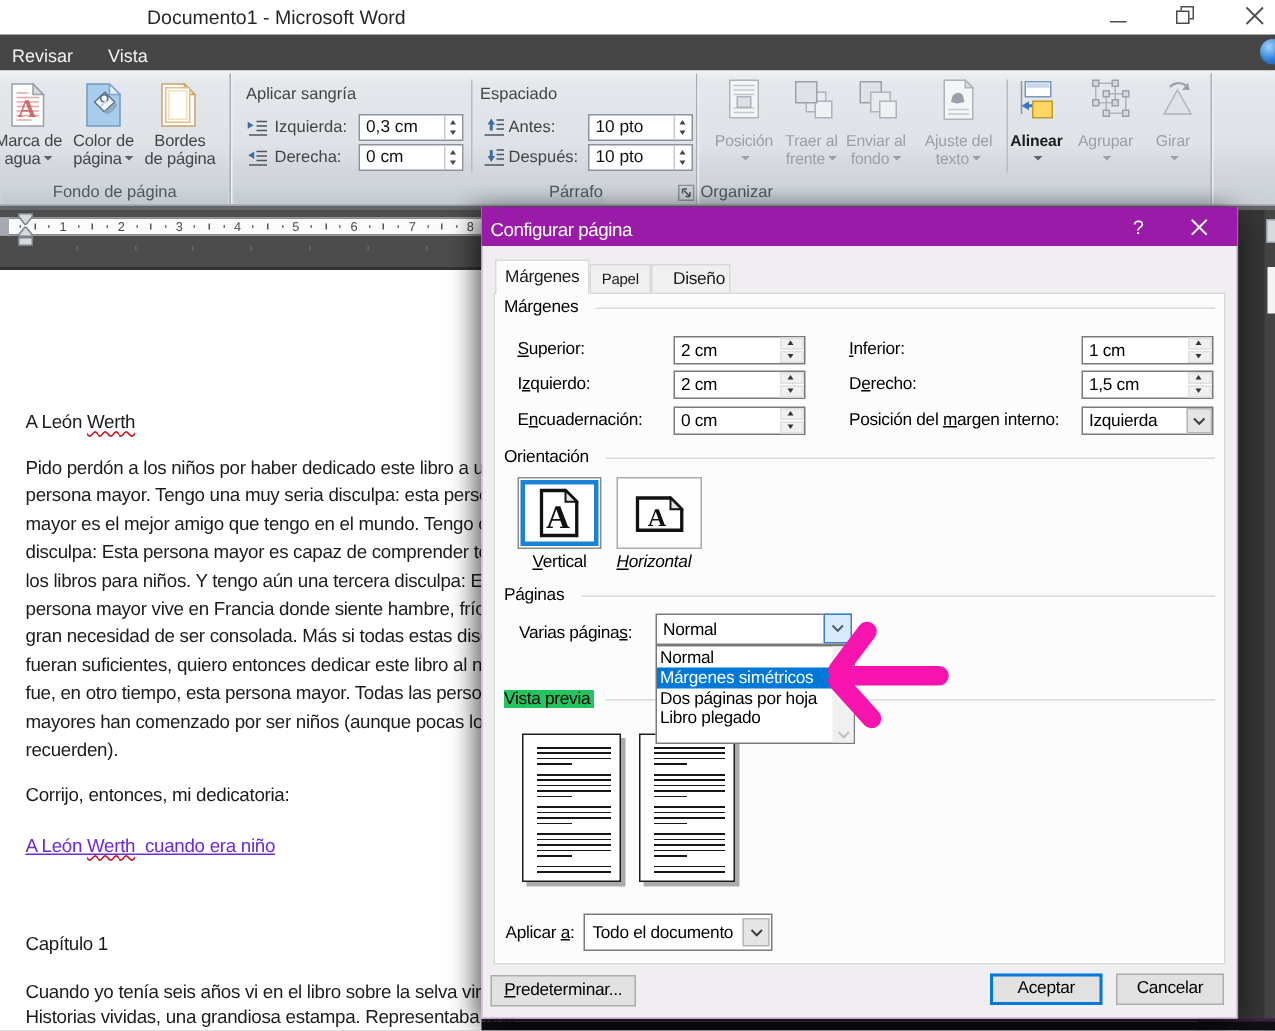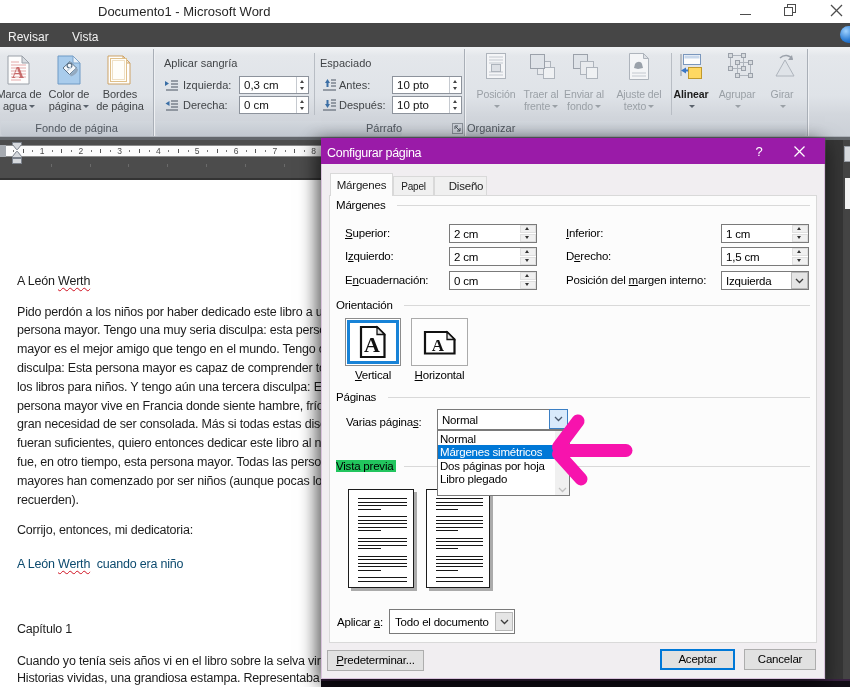--- a/index.html
+++ b/index.html
@@ -338,21 +338,21 @@
 <div class="a" style="left:17px;top:342.1px;font-size:12.5px;letter-spacing:-0.2px;color:#1c1c1c;white-space:nowrap;">mayor es el mejor amigo que tengo en el mundo. Tengo otra</div>
 <div class="a" style="left:17px;top:360.9px;font-size:12.5px;letter-spacing:-0.2px;color:#1c1c1c;white-space:nowrap;">disculpa: Esta persona mayor es capaz de comprender todo,</div>
 <div class="a" style="left:17px;top:379.7px;font-size:12.5px;letter-spacing:-0.2px;color:#1c1c1c;white-space:nowrap;">los libros para niños. Y tengo aún una tercera disculpa: Esta</div>
 <div class="a" style="left:17px;top:398.5px;font-size:12.5px;letter-spacing:-0.2px;color:#1c1c1c;white-space:nowrap;">persona mayor vive en Francia donde siente hambre, frío y</div>
 <div class="a" style="left:17px;top:417.3px;font-size:12.5px;letter-spacing:-0.2px;color:#1c1c1c;white-space:nowrap;">gran necesidad de ser consolada. Más si todas estas disculpas</div>
 <div class="a" style="left:17px;top:436.1px;font-size:12.5px;letter-spacing:-0.2px;color:#1c1c1c;white-space:nowrap;">fueran suficientes, quiero entonces dedicar este libro al niño</div>
 <div class="a" style="left:17px;top:454.9px;font-size:12.5px;letter-spacing:-0.2px;color:#1c1c1c;white-space:nowrap;">fue, en otro tiempo, esta persona mayor. Todas las personas</div>
 <div class="a" style="left:17px;top:473.7px;font-size:12.5px;letter-spacing:-0.2px;color:#1c1c1c;white-space:nowrap;">mayores han comenzado por ser niños (aunque pocas lo</div>
 <div class="a" style="left:17px;top:492.5px;font-size:12.5px;letter-spacing:-0.2px;color:#1c1c1c;white-space:nowrap;">recuerden).</div>
 <div class="a" style="left:17px;top:522.5px;font-size:12.5px;letter-spacing:-0.2px;color:#1c1c1c;white-space:nowrap;">Corrijo, entonces, mi dedicatoria:</div>
-<div class="a" style="left:17px;top:556.5px;font-size:12.5px;letter-spacing:-0.2px;color:#0c4a6e;white-space:nowrap;">A León <span style="text-decoration:underline;text-decoration-style:wavy;text-decoration-color:#cf1020;text-decoration-thickness:1px;text-underline-offset:2px;">Werth</span>&nbsp; cuando era niño</div>
+<div class="a" style="left:17px;top:556.5px;font-size:12.5px;letter-spacing:-0.2px;color:#6d28d9;white-space:nowrap;text-decoration:underline;">A León <span style="text-decoration:underline;text-decoration-style:wavy;text-decoration-color:#cf1020;text-decoration-thickness:1px;text-underline-offset:2px;">Werth</span>&nbsp; cuando era niño</div>
 <div class="a" style="left:17px;top:621.5px;font-size:12.5px;letter-spacing:-0.2px;color:#1c1c1c;white-space:nowrap;">Capítulo 1</div>
 <div class="a" style="left:17px;top:653.5px;font-size:12.5px;letter-spacing:-0.2px;color:#1c1c1c;white-space:nowrap;">Cuando yo tenía seis años vi en el libro sobre la selva virgen</div>
 <div class="a" style="left:17px;top:671px;font-size:12.5px;letter-spacing:-0.2px;color:#1c1c1c;white-space:nowrap;">Historias vividas, una grandiosa estampa. Representaba una</div>
 <div class="a" style="left:826px;top:140px;width:24px;height:547px;background:#363636;"></div>
 <div class="a" style="left:843px;top:140px;width:7px;height:547px;background:#454545;"></div>
 <div class="a" style="left:844px;top:146px;width:10px;height:16px;background:#d8dbdf;border:1px solid #9aa0a8;"></div>
 <div class="a" style="left:845px;top:178px;width:8px;height:31px;background:#f5f5f5;"></div>
 <div class="a" style="left:321px;top:679px;width:529px;height:2px;background:#3a2342;"></div>
 <div class="a" style="left:321px;top:681px;width:529px;height:6px;background:#120e16;"></div>
 <div class="a" style="left:321px;top:138px;width:504px;height:541px;background:#f1eef1;border:1px solid #d8c2dc;box-shadow:0 8px 20px rgba(0,0,0,0.55), -6px 0 14px rgba(0,0,0,0.3);"></div>
@@ -441,21 +441,21 @@
 <path d="M2 2 L18 2 L25.5 9.5 L25.5 32 L2 32 Z" fill="#fff" stroke="#111" stroke-width="2.2"></path>
 <path d="M18 2 L18 9.5 L25.5 9.5 Z" fill="#e3e3e3" stroke="#111" stroke-width="1.3"></path>
 <text x="13" y="27" font-family="Liberation Serif,serif" font-size="22" font-weight="bold" fill="#111" text-anchor="middle">A</text>
 </svg>
 <svg class="a" style="left:423px;top:330px;" width="34" height="26">
 <path d="M2 2 L24 2 L31.5 9.5 L31.5 23.5 L2 23.5 Z" fill="#fff" stroke="#111" stroke-width="2.2"></path>
 <path d="M24 2 L24 9.5 L31.5 9.5 Z" fill="#e3e3e3" stroke="#111" stroke-width="1.3"></path>
 <text x="15" y="20.5" font-family="Liberation Serif,serif" font-size="17" font-weight="bold" fill="#111" text-anchor="middle">A</text>
 </svg>
 <div class="a" style="left:345px;top:369px;width:56px;text-align:center;font-size:11.5px;letter-spacing:-0.2px;color:#000;"><u>V</u>ertical</div>
-<div class="a" style="left:411px;top:369px;width:57px;text-align:center;font-size:11.5px;letter-spacing:-0.2px;color:#000;"><u>H</u>orizontal</div>
+<div class="a" style="left:411px;top:369px;width:57px;text-align:left;font-size:11.5px;letter-spacing:-0.2px;color:#000;font-style:italic;"><u>H</u>orizontal</div>
 <div class="a" style="left:346px;top:416px;font-size:11.5px;letter-spacing:-0.2px;color:#000;">Varias página<u>s</u>:</div>
 <div class="a" style="left:437px;top:409px;width:131px;height:21px;background:#fff;border:1px solid #7a7a7a;">
 <div class="a" style="left:4px;top:4px;font-size:11.5px;letter-spacing:-0.2px;color:#000;">Normal</div>
 <div class="a" style="left:111px;top:-1px;width:19px;height:20px;background:#d9eafb;border:1px solid #3b7fc4;display:flex;align-items:center;justify-content:center;">
         <svg width="9" height="6">
           <polyline points="1,1 4.5,4.5 8,1" fill="none" stroke="#49586c" stroke-width="1.3"></polyline>
         </svg>
       </div>
 </div>
 <div class="a" style="left:351px;top:492px;width:66px;height:99px;background:#ababab;"></div>

